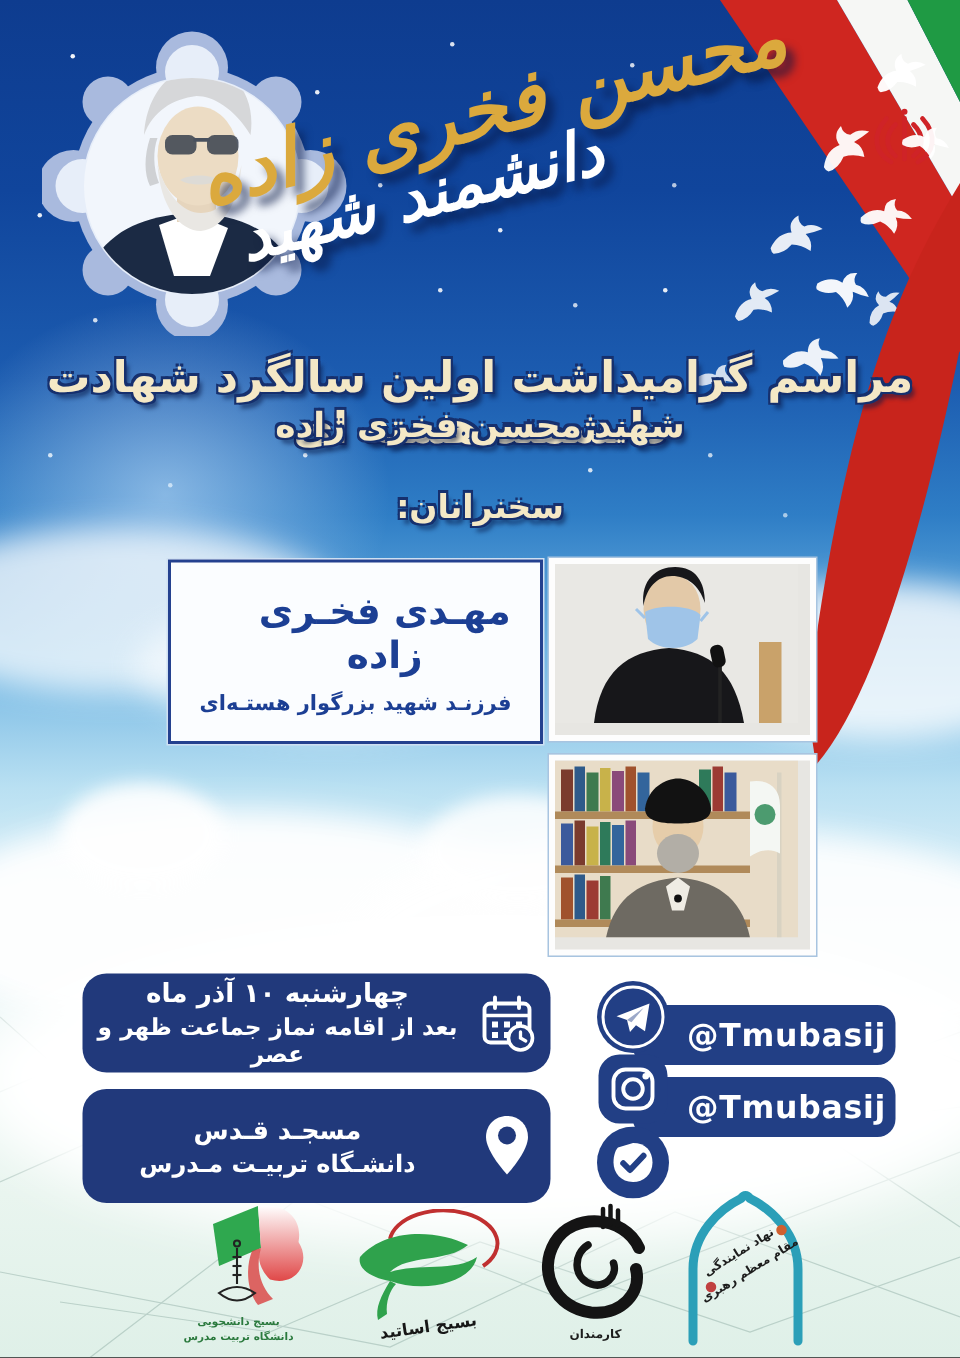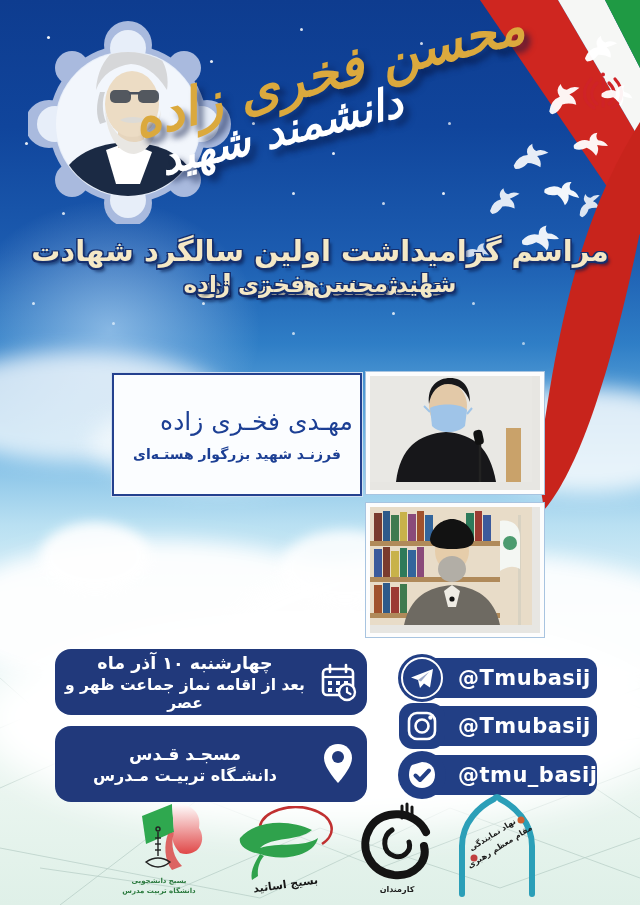--- a/index.html
+++ b/index.html
@@ -41,42 +41,42 @@
                    1.5px 1.5px 0 #16306e,3px 4px 3px rgba(8,24,70,.55);}
   .ttl1{top:234px;font-size:29px;}
   .ttl2{top:271px;font-size:23px;}
   .ttl3{top:326px;font-size:22px;}
   
   .card{position:absolute;left:112px;width:246px;background:#fbfdff;z-index:7;
         border:2.5px solid #24418f;box-shadow:0 0 0 1px #cfe0f2;direction:rtl;
         display:flex;flex-direction:column;justify-content:center;text-align:center;color:#1c3f94;}
   .card1{top:373px;height:119px;}
   .card2{top:505px;height:131px;}
-  .nm1{font-size:25px;font-weight:normal;padding-left:39px;}
+  .nm1{font-size:25px;font-weight:bold;padding-left:39px;}
   .rl1{font-size:14px;font-weight:bold;margin-top:10px;}
   .nm2{font-size:19.5px;font-weight:bold;line-height:1.35;}
   .rl2{font-size:12.5px;font-weight:bold;line-height:1.45;margin-top:6px;}
   .photo{position:absolute;left:366px;width:170px;z-index:7;background:#e7e6e2;
          border:4px solid #fdfdfd;outline:1px solid #a8c4e0;}
   .photo1{top:372px;height:114px;}
   .photo2{top:503px;height:126px;}
   .photo svg{display:block;}
   
   .pill{position:absolute;left:55px;width:312px;background:#21397b;border-radius:16px;
         z-index:7;display:flex;align-items:center;direction:rtl;color:#fff;}
   .pill .ic{flex:0 0 58px;display:flex;justify-content:center;}
   .pill .tx{flex:1;text-align:center;font-weight:bold;padding-left:6px;}
   .pill-date{top:649px;height:66px;}
   .pill-venue{top:726px;height:76px;}
   .dt1{font-size:17.5px;} .dt2{font-size:15.5px;margin-top:3px;}
   .vn1{font-size:17px;} .vn2{font-size:16px;margin-top:2px;}
   
   .soc{position:absolute;left:398px;width:225px;height:48px;z-index:7;cursor:pointer;}
   .soc-tg{top:654px;} .soc-ig{top:702px;} .soc-bl{top:751px;}
-  .soc .bar{position:absolute;left:24px;top:4px;height:40px;width:175px;background:#223f85;
+  .soc .bar{position:absolute;left:24px;top:16px;height:40px;width:175px;background:#223f85;
         border-radius:12px;display:flex;align-items:center;padding-left:36px;box-sizing:border-box;}
   .soc .hd{color:#fff;font-size:21px;font-weight:bold;letter-spacing:.5px;}
   .soc .bub{position:absolute;left:0;top:0;width:48px;height:48px;}
   
   .logo{position:absolute;z-index:7;}
   .cap-green{font-size:7px;font-weight:bold;fill:#2b7a3e;}
   .cap-black{font-size:11px;font-weight:bold;fill:#161616;}
   .cap-cal{font-size:8px;font-weight:bold;fill:#1d1d1d;}
 </style>
 </head>
@@ -182,20 +182,21 @@
     </g>
   </svg>
 
   <div class="calli">
     <div class="gold">محسن فخری زاده</div>
     <div class="white">دانشمند شهید</div>
   </div>
 
   <div class="ttl ttl1">مراسم گرامیداشت اولین سالگرد شهادت دانشمند هسته ای</div>
   <div class="ttl ttl2">شهید محسن فخری زاده</div>
+  <div class="ttl ttl3">سخنرانان:</div>
 
   <div class="card card1">
     <div class="nm1">مهـدی فخـری زاده</div>
     <div class="rl1">فرزنـد شهید بزرگوار هستـه‌ای</div>
   </div>
   <div class="photo photo1">
     <svg width="162" height="106" viewBox="0 0 162 106">
       <rect width="162" height="106" fill="#e9e8e4"></rect>
       <rect x="136" y="52" width="15" height="54" fill="#c9a26a"></rect>
       <path d="M26 106 C30 72 48 58 76 56 C104 58 120 72 126 106 Z" fill="#17171a"></path>
@@ -302,23 +303,20 @@
         <span class="hd">@Tmubasij</span>
       </div>
     <svg class="bub" viewBox="0 0 48 48">
       <rect x="1" y="1" width="46" height="46" rx="14" fill="#223f85"></rect>
       <rect x="11" y="11" width="26" height="26" rx="8" fill="none" stroke="#fff" stroke-width="2.6"></rect>
       <circle cx="24" cy="24" r="6.5" fill="none" stroke="#fff" stroke-width="2.6"></circle>
       <circle cx="32.5" cy="15.5" r="2.2" fill="#fff"></circle>
     </svg>
   </div>
   <div class="soc soc-bl">
-    <div class="bar">
-        <span class="hd">@tmu_basij</span>
-      </div>
     <svg class="bub" viewBox="0 0 48 48">
       <circle cx="24" cy="24" r="24" fill="#223f85"></circle>
       <path d="M14 14 L24 11 C32 11 37 16 37 24 C37 32 31 37 24 37 C16 37 11 31 11 24 C11 20 12 16 14 14 Z" fill="#fff"></path>
       <path d="M17.5 24.5 L22 29 L31 19.5" fill="none" stroke="#223f85" stroke-width="4" stroke-linecap="round" stroke-linejoin="round"></path>
     </svg>
   </div>
 
   <svg class="logo" style="left:112px;top:798px" width="118" height="104" viewBox="0 0 118 104">
     <defs>
       <linearGradient id="rg" x1="0" y1="0" x2="0" y2="1">

